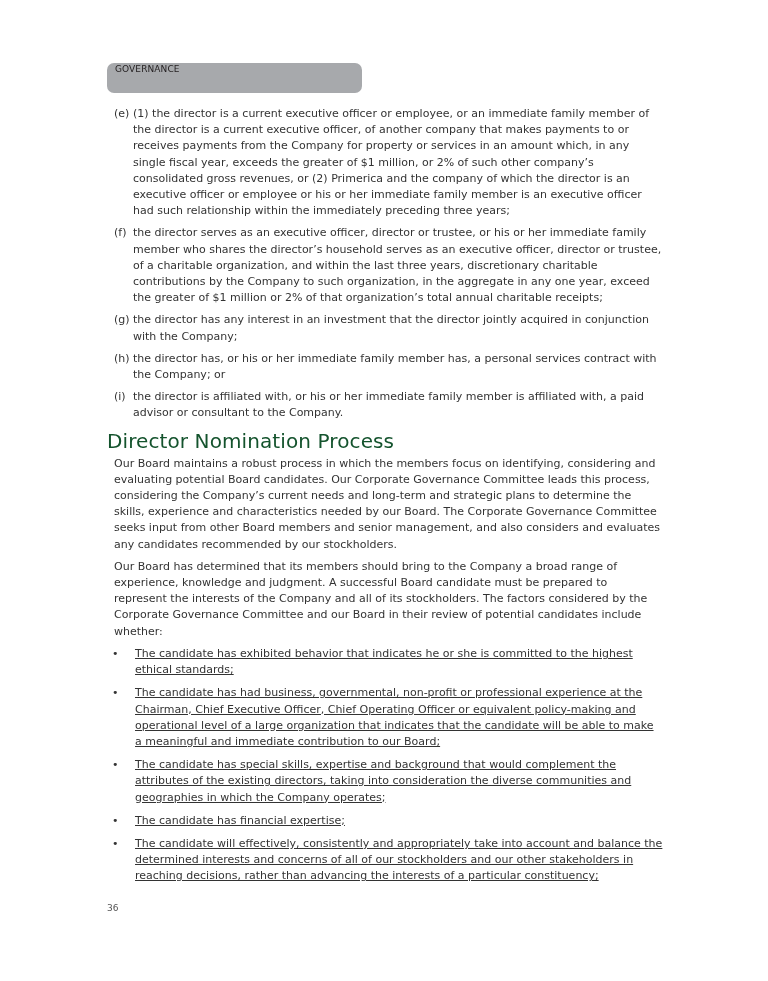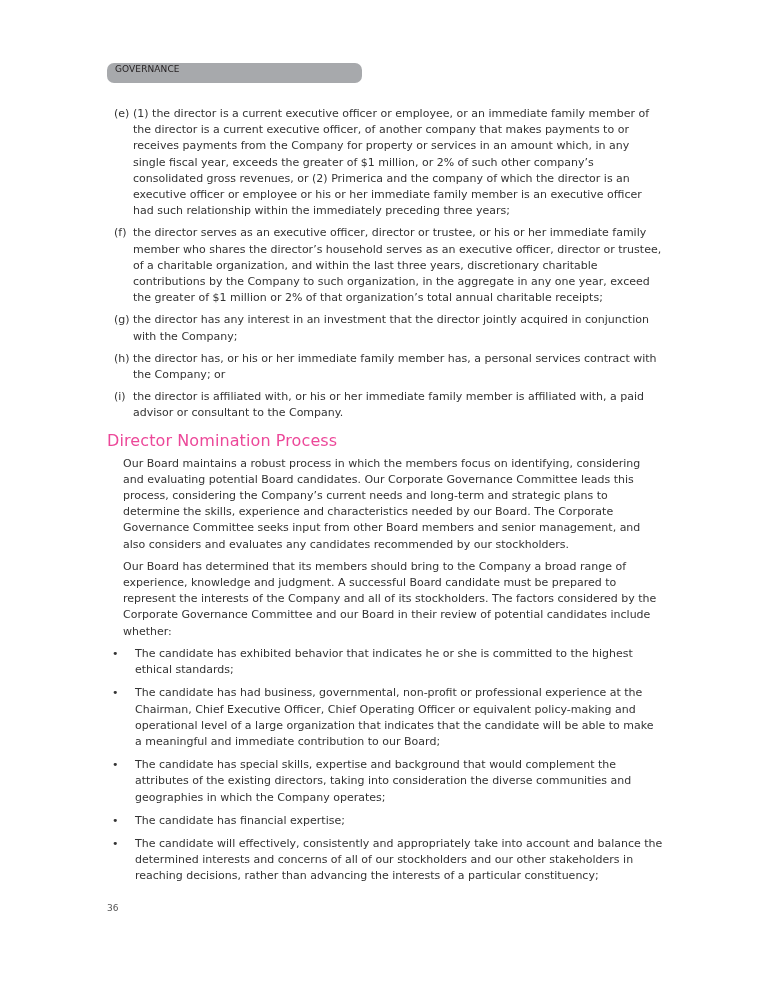--- a/index.html
+++ b/index.html
@@ -1,32 +1,32 @@
 <!DOCTYPE html>
 <html><head>
   <meta charset="utf-8">
   <style>
     html, body { margin: 0; padding: 0; background: #ffffff; }
     body { width: 768px; height: 981px; position: relative; overflow: hidden;
            font-family: "DejaVu Sans", sans-serif; color: #333333; }
-    .header-bar { position: absolute; left: 107px; top: 63px; width: 255px; height: 20px;
+    .header-bar { position: absolute; left: 107px; top: 63px; width: 255px; height: 30px;
                   background: #a7a9ac; border-radius: 7px; }
     .header-label { position: absolute; left: 8px; top: 1px; font-size: 9px; line-height: 11px;
                     color: #231f20; letter-spacing: 0.1px; }
     .content { position: absolute; left: 107px; top: 106px; width: 556px; }
     .body-text { font-size: 11px; line-height: 16.2px; color: #333333; }
     .item { display: flex; margin-bottom: 6px; }
     .item-label { width: 26px; flex: 0 0 26px; padding-left: 7px; box-sizing: border-box; }
     .item-text { flex: 1; }
-    .section-title { font-size: 16px; color: #ec4899; font-weight: normal; margin: 10px 0 6px 0;
+    .section-title { font-size: 20px; color: #14532d; font-weight: normal; margin: 10px 0 6px 0;
                      line-height: 18px; letter-spacing: 0.1px; }
-    .para { margin: 0 0 6px 16px; }
+    .para { margin: 0 0 6px 7px; }
     .bullet { display: flex; margin-bottom: 7px; }
     .bullet-mark { width: 28px; flex: 0 0 28px; padding-left: 5px; box-sizing: border-box; }
-    .bullet-text { flex: 1; }
+    .bullet-text { flex: 1; text-decoration: underline; }
     .page-number { position: absolute; left: 107px; top: 903px; font-size: 9px; color: #555555; }
   </style>
 </head>
 <body>
 
 <div class="header-bar">
   <span class="header-label">GOVERNANCE</span>
 </div>
 
 <div class="content body-text">

